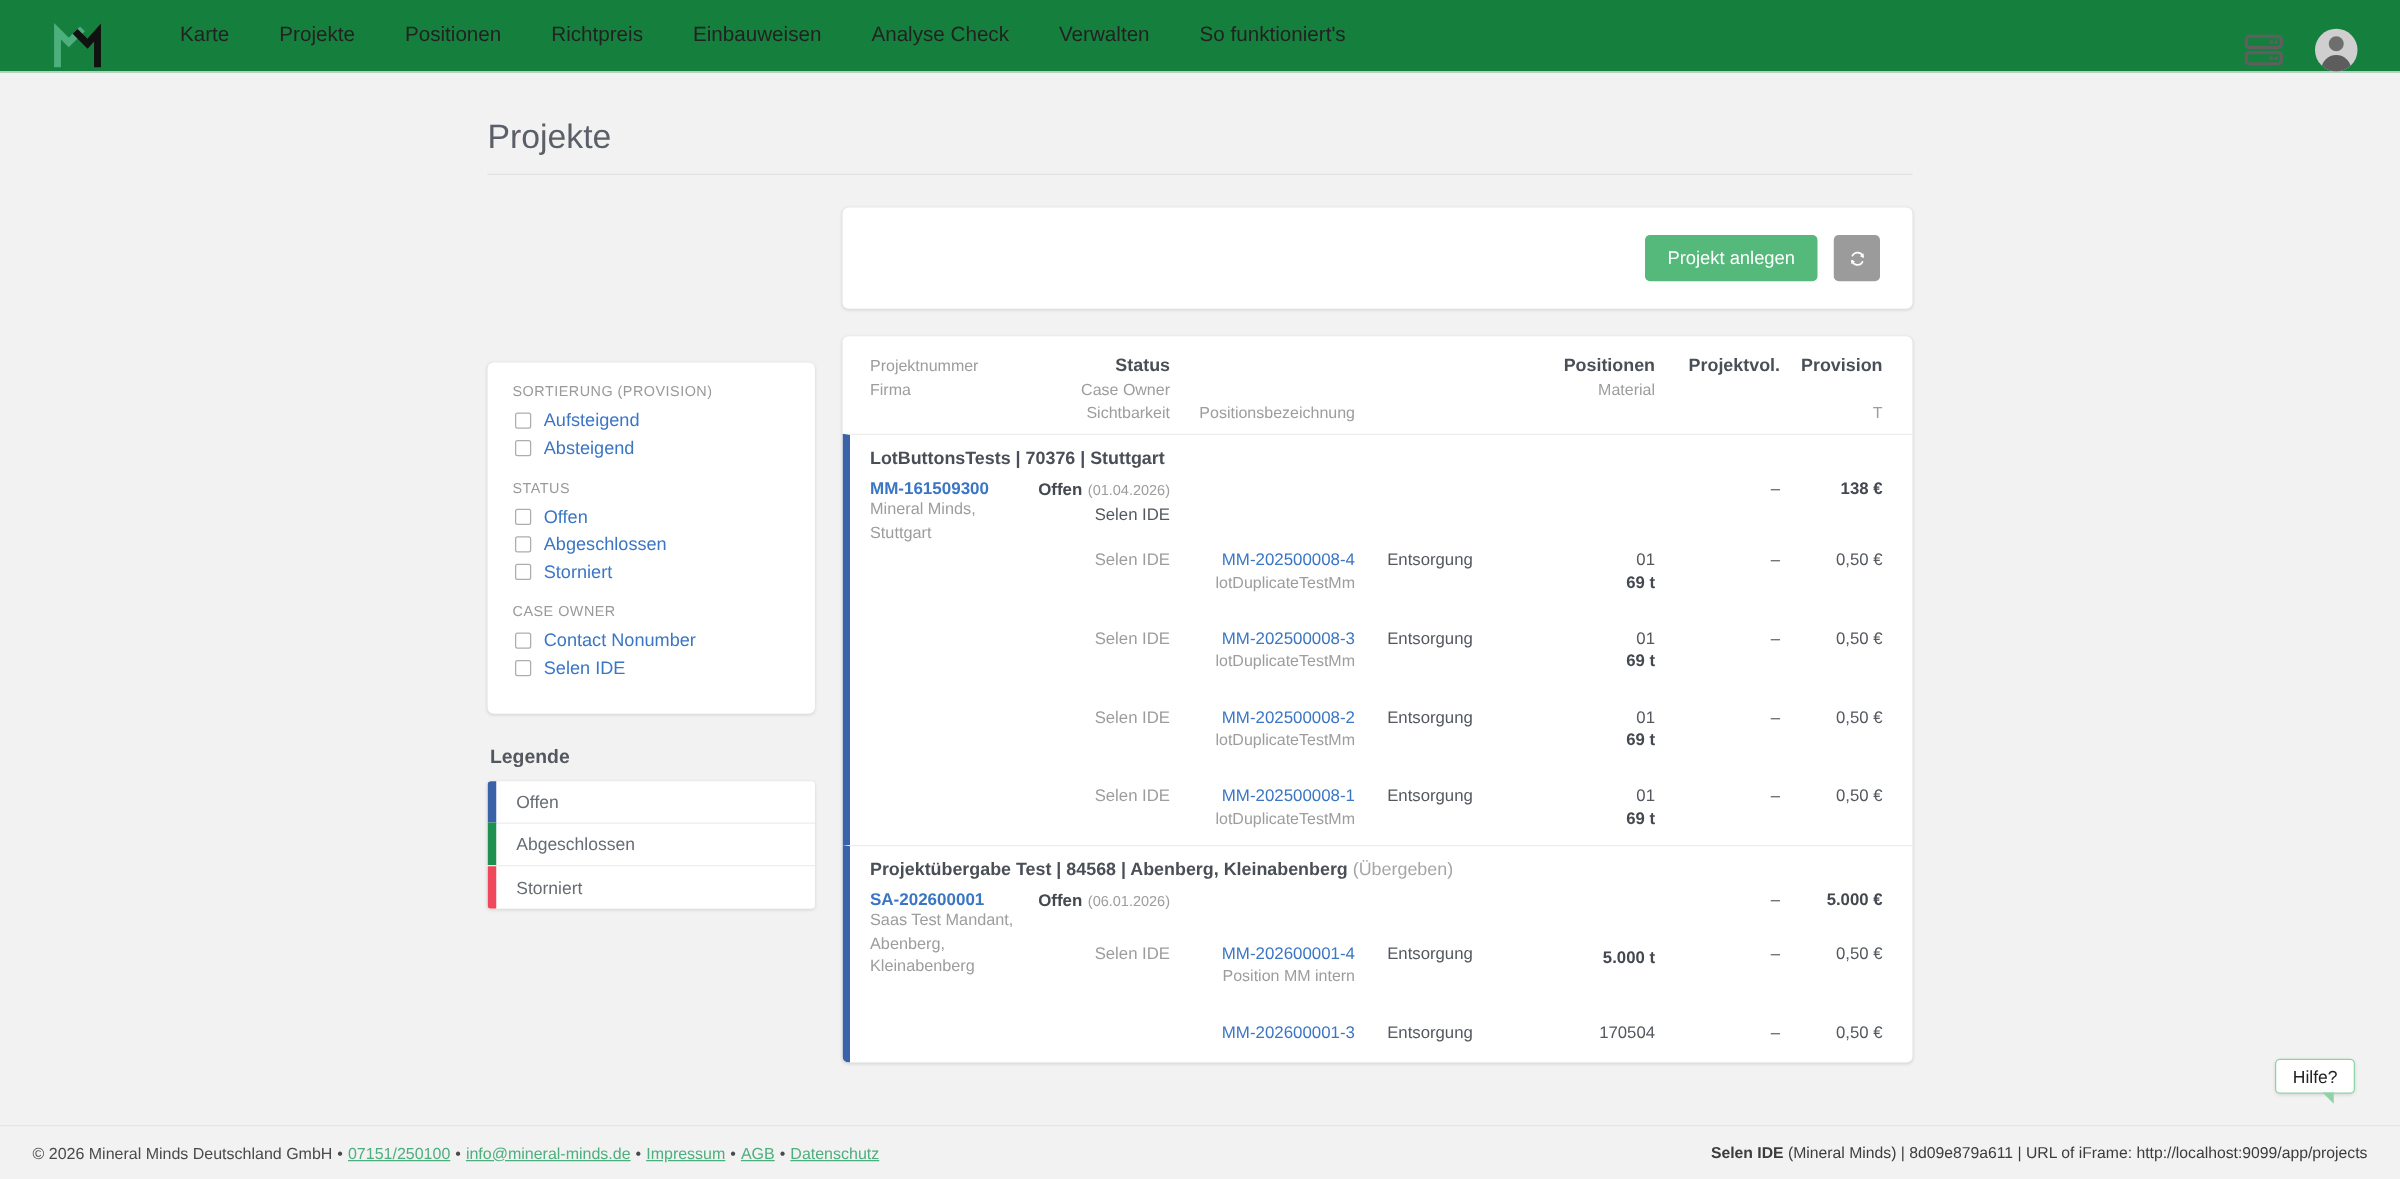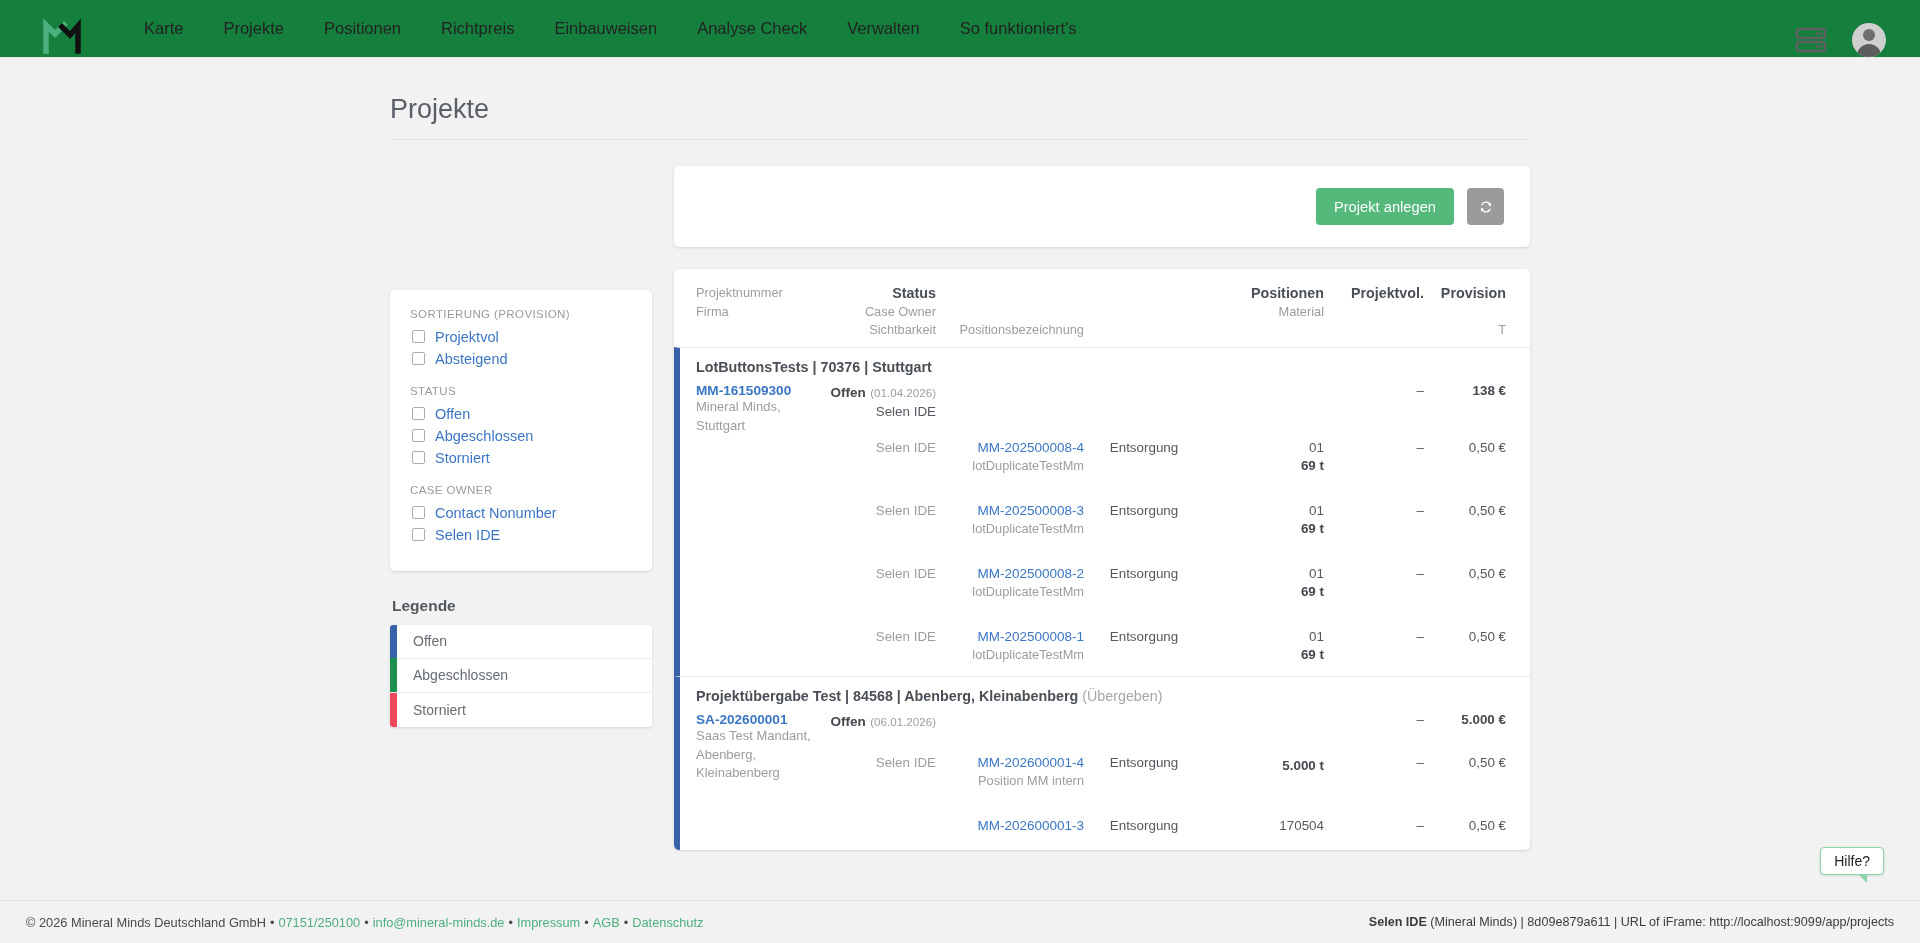--- a/index.html
+++ b/index.html
@@ -173,21 +173,21 @@
   .pos-row { display: flex; align-items: flex-start; }
   .sub-line { font-size: 12.8px; color: #9d9d9d; margin-top: 3px; }
 
   
   .footer {
     position: absolute; left: 0; right: 0; bottom: 0; height: 43px;
     background: #f2f2f2; border-top: 1px solid #e6e6e6;
     display: flex; align-items: center; padding: 0 26px;
     font-size: 12.8px; color: #4a4a4a;
   }
-  .footer a { color: #4caf7d; cursor: pointer; }
+  .footer a { color: #4caf7d; text-decoration: underline; cursor: pointer; }
   .footer .sep { color: #4a4a4a; padding: 0 4px; }
   .footer-right { margin-left: auto; font-size: 12.6px; color: #3c3c3c; }
   .footer-right b { font-weight: 700; }
 
   
   .help {
     position: absolute; right: 36px; bottom: 68px;
     background: #fff; border: 1px solid #8ed3a8; border-radius: 4px;
     padding: 5px 13px; font-size: 14px; color: #222;
     box-shadow: 0 1px 3px rgba(0,0,0,.12); cursor: pointer; z-index: 30;
@@ -245,21 +245,21 @@
 
       <div class="cols">
 
         <div class="col-left">
           <div class="card filter-card">
 
             <div class="filter-group">
               <div class="filter-heading">SORTIERUNG (PROVISION)</div>
               <div class="filter-row">
                 <span class="cb"></span>
-                <span class="filter-label">Projektvol</span>
+                <span class="filter-label">Aufsteigend</span>
               </div>
               <div class="filter-row">
                 <span class="cb"></span>
                 <span class="filter-label">Absteigend</span>
               </div>
             </div>
 
             <div class="filter-group">
               <div class="filter-heading">STATUS</div>
               <div class="filter-row">

